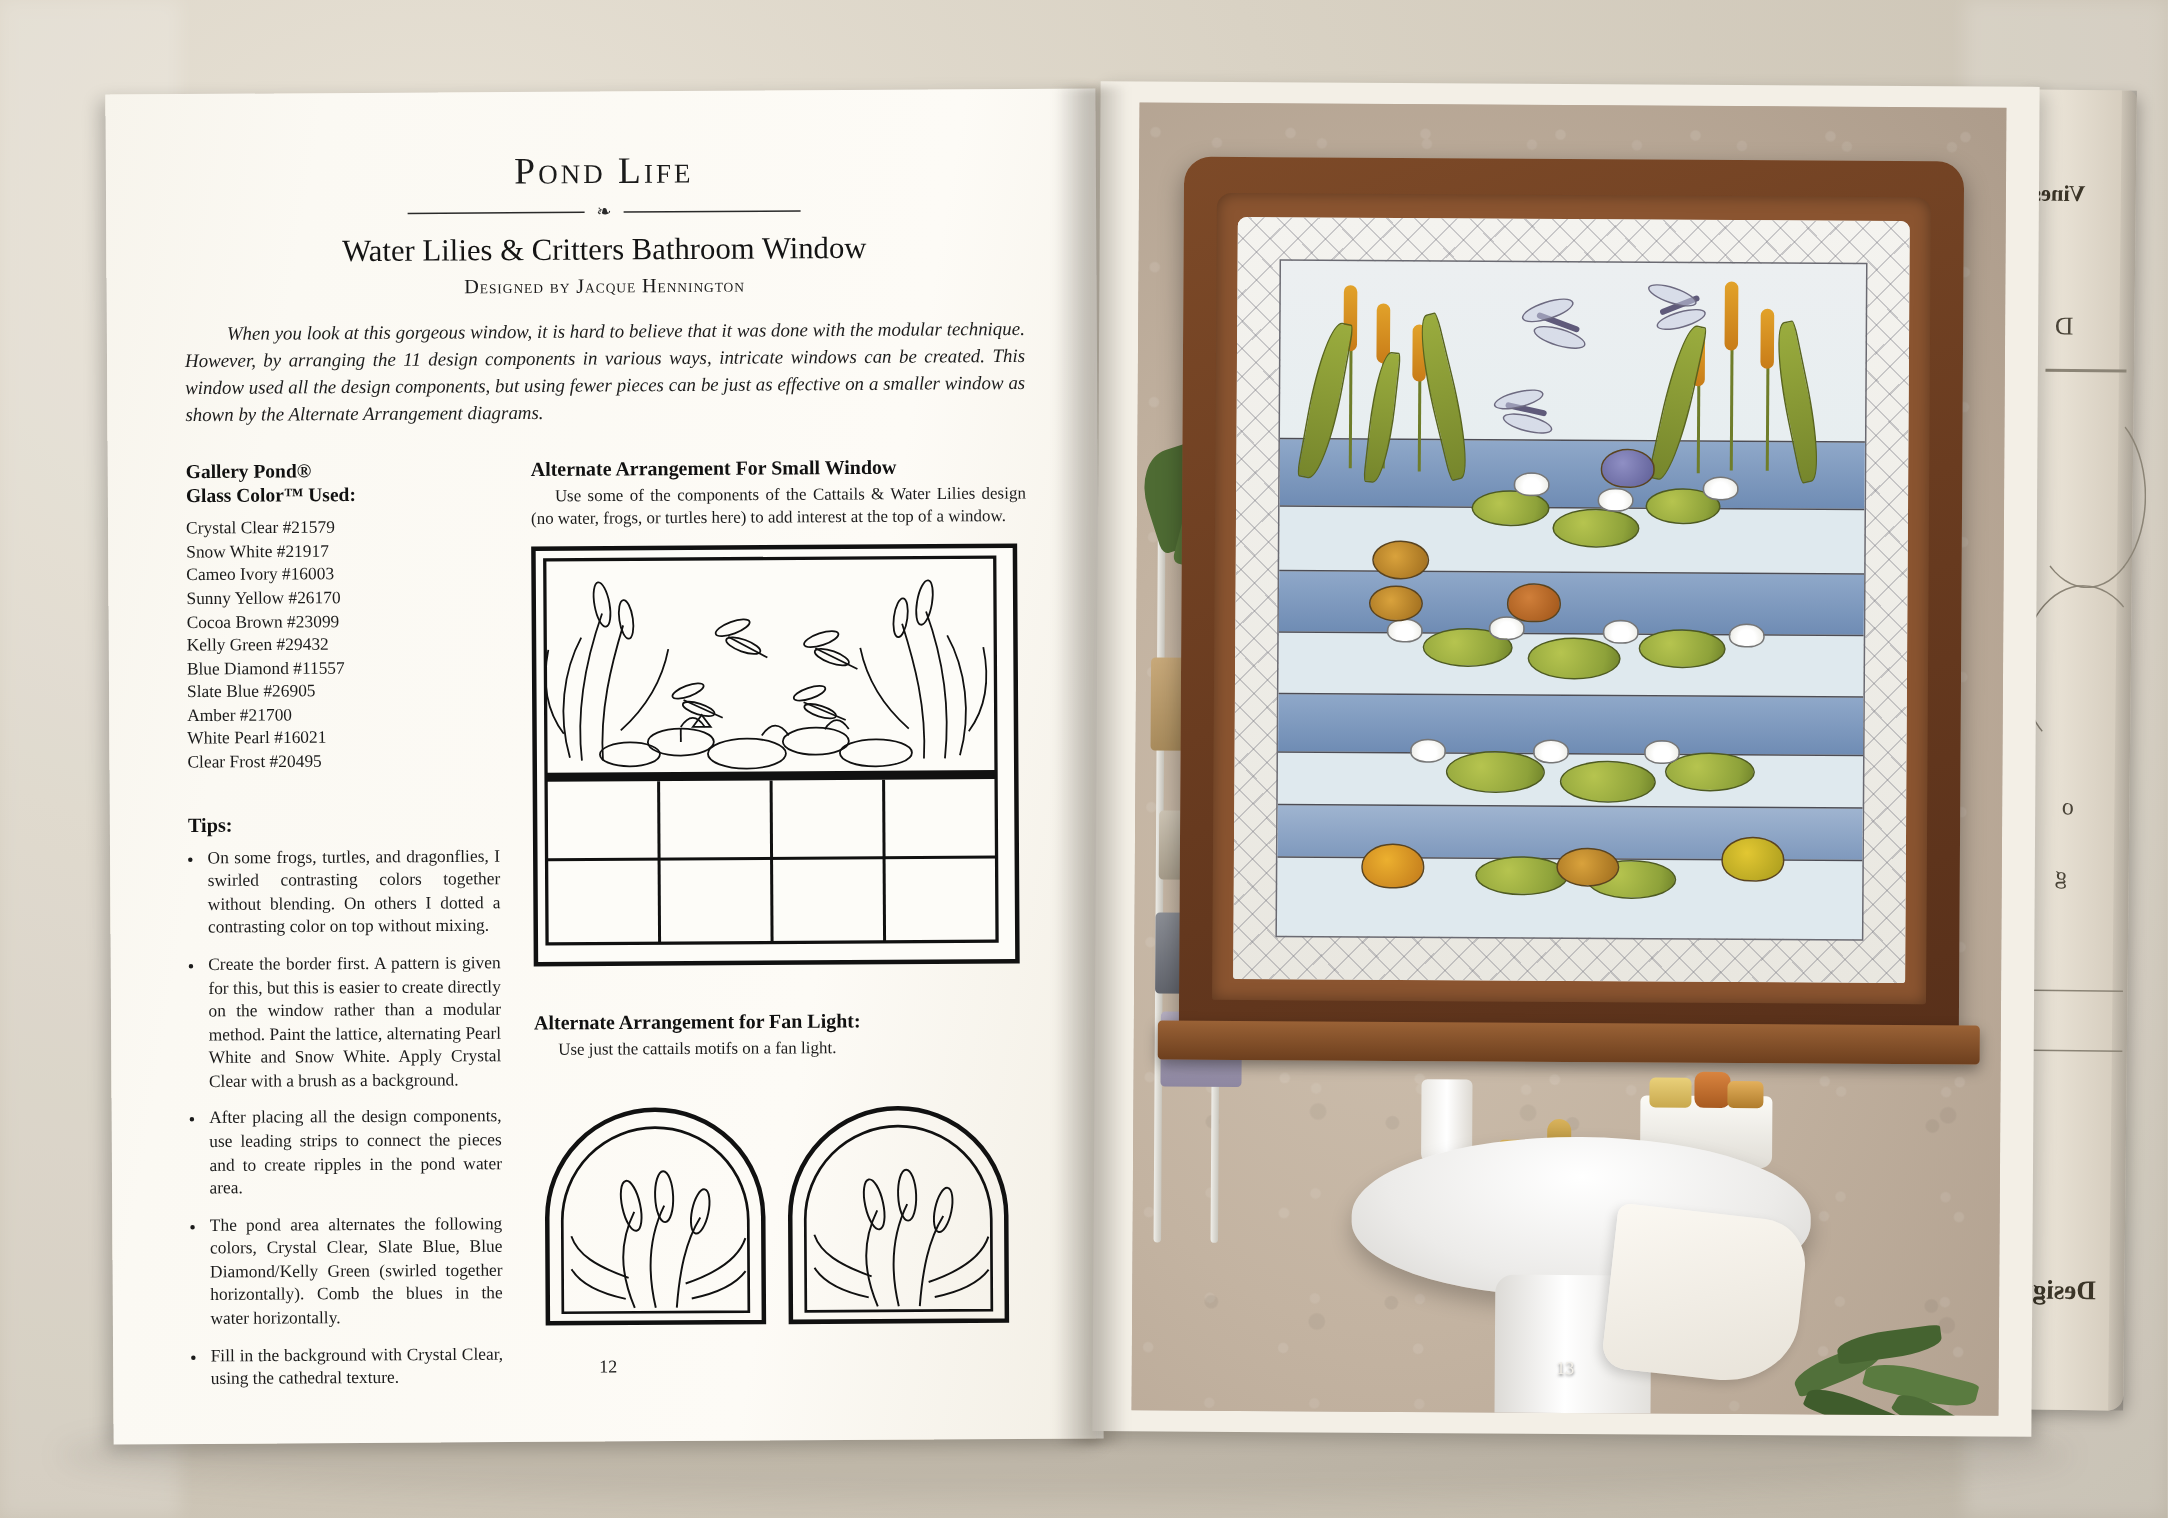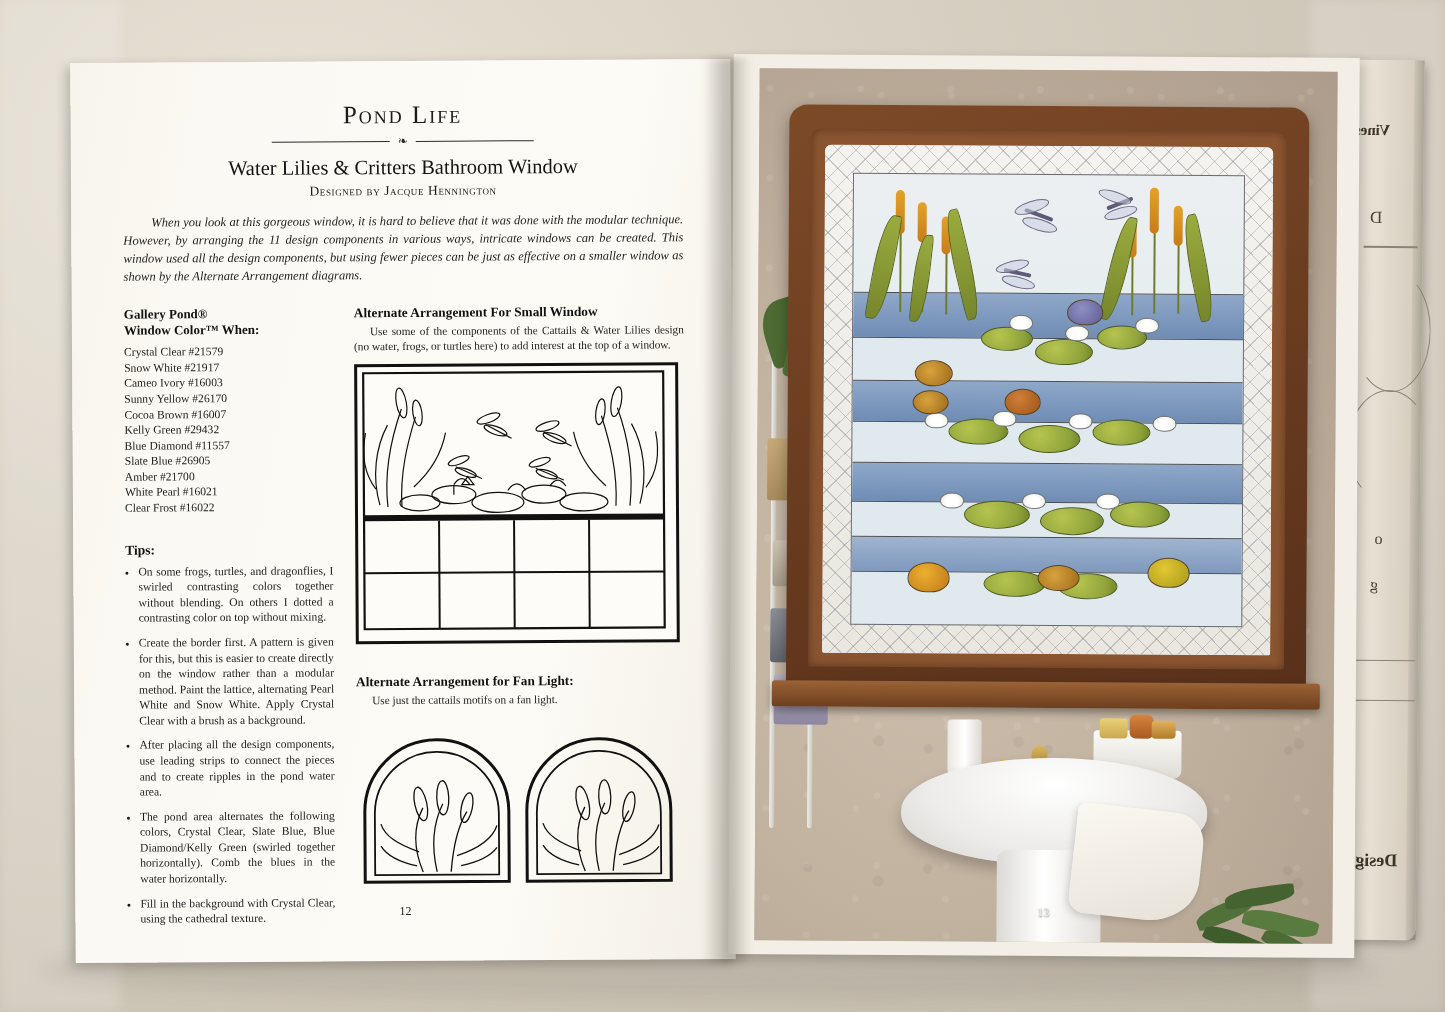--- a/index.html
+++ b/index.html
@@ -502,34 +502,34 @@
       <div class="title-sub">Water Lilies &amp; Critters Bathroom Window</div>
       <div class="title-designer">Designed by Jacque Hennington</div>
 
       <div class="intro">When you look at this gorgeous window, it is hard to believe that it was done with the modular technique. However, by arranging the 11 design components in various ways, intricate windows can be created. This window used all the design components, but using fewer pieces can be just as effective on a smaller window as shown by the Alternate Arrangement diagrams.</div>
 
       <div class="cols">
 
         <div class="col-left">
           <div class="sec-head">
             <span>Gallery Pond®</span><br>
-            <span>Window Color™ When:</span>
+            <span>Glass Color™ Used:</span>
           </div>
           <div class="color-list">
             <div>Crystal Clear #21579</div>
             <div>Snow White #21917</div>
             <div>Cameo Ivory #16003</div>
             <div>Sunny Yellow #26170</div>
-            <div>Cocoa Brown #16007</div>
+            <div>Cocoa Brown #23099</div>
             <div>Kelly Green #29432</div>
             <div>Blue Diamond #11557</div>
             <div>Slate Blue #26905</div>
             <div>Amber #21700</div>
             <div>White Pearl #16021</div>
-            <div>Clear Frost #16022</div>
+            <div>Clear Frost #20495</div>
           </div>
 
           <div class="tips-head">Tips:</div>
           <ul class="tips">
             <li>On some frogs, turtles, and dragonflies, I swirled contrasting colors together without blending. On others I dotted a contrasting color on top without mixing.</li>
             <li>Create the border first. A pattern is given for this, but this is easier to create directly on the window rather than a modular method. Paint the lattice, alternating Pearl White and Snow White. Apply Crystal Clear with a brush as a background.</li>
             <li>After placing all the design components, use leading strips to connect the pieces and to create ripples in the pond water area.</li>
             <li>The pond area alternates the following colors, Crystal Clear, Slate Blue, Blue Diamond/Kelly Green (swirled together horizontally). Comb the blues in the water horizontally.</li>
             <li>Fill in the background with Crystal Clear, using the cathedral texture.</li>
           </ul>

